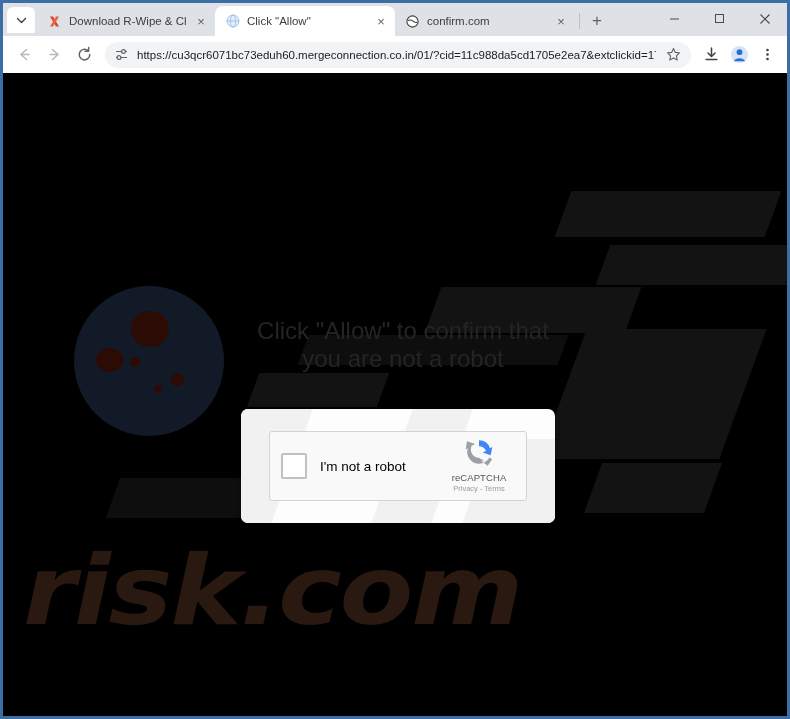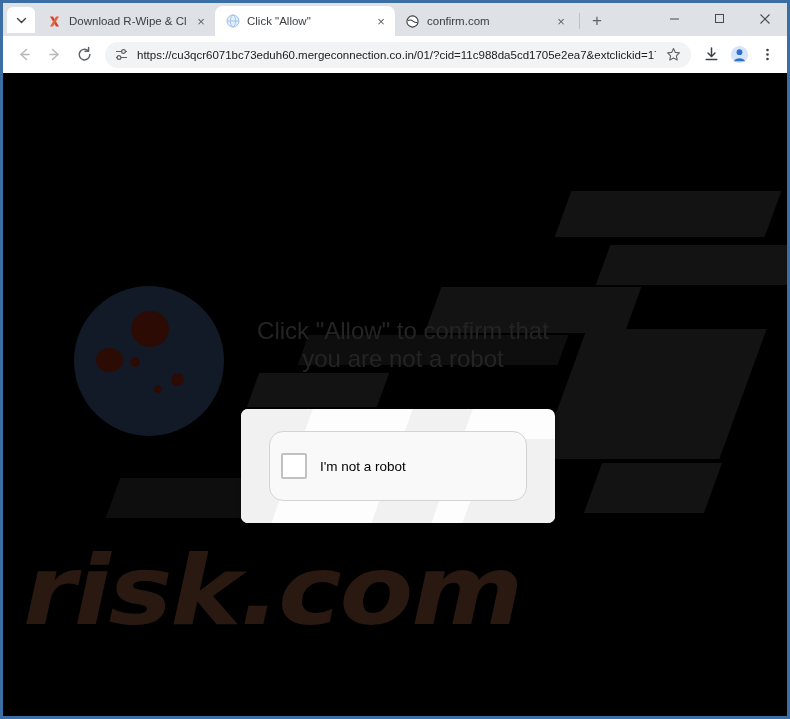--- a/index.html
+++ b/index.html
@@ -236,21 +236,21 @@
     background: #f1f1f1;
     transform: skewX(-20deg);
     pointer-events: none;
   }
   #recaptcha-widget {
     position: relative;
     width: 258px;
     height: 70px;
     background: #f9f9f9;
     border: 1px solid #d3d3d3;
-    border-radius: 14px;
+    border-radius: 3px;
     display: flex;
     align-items: center;
     padding: 0 11px;
     z-index: 2;
   }
   #recaptcha-checkbox {
     width: 26px; height: 26px;
     background: #fff;
     border: 2px solid #c1c1c1;
     border-radius: 2px;
@@ -441,17 +441,26 @@
     <div id="headline">Click "Allow" to confirm that you are not a robot</div>
 
     <div id="captcha-card">
       <div class="card-streak" style="left:-20px; top:-20px; width:70px; height:160px;"></div>
       <div class="card-streak" style="left:150px; top:-20px; width:60px; height:160px;"></div>
       <div class="card-streak" style="left:232px; top:30px; width:120px; height:110px;"></div>
 
       <div id="recaptcha-widget">
         <div id="recaptcha-checkbox"></div>
         <div id="recaptcha-label">I'm not a robot</div>
+        <div id="recaptcha-brand">
+          <svg class="logo" width="34" height="30" viewBox="0 0 40 36">
+            <path d="M20 4 A14 14 0 0 1 33.2 13.4 L36 12 L34 22 L24.4 18.6 L28.6 16.6 A10 10 0 0 0 20 11 Z" fill="#4285f4"></path>
+            <path d="M20 32 A14 14 0 0 1 6.6 13.4 L4 15 L5.6 5.2 L15.4 8.4 L11.2 10.6 A10 10 0 0 0 20 25 Z" fill="#9aa0a6"></path>
+            <path d="M20 32 A14 14 0 0 0 32.4 24.6 L35.8 26.6 L30.4 34.4 L22.8 28.4 L27 28 A10 10 0 0 1 20 25 Z" fill="#9aa0a6"></path>
+          </svg>
+          <div class="bname">reCAPTCHA</div>
+          <div class="blinks">Privacy - Terms</div>
+        </div>
       </div>
     </div>
 
   </div>
 </div>
 
 </body></html>

